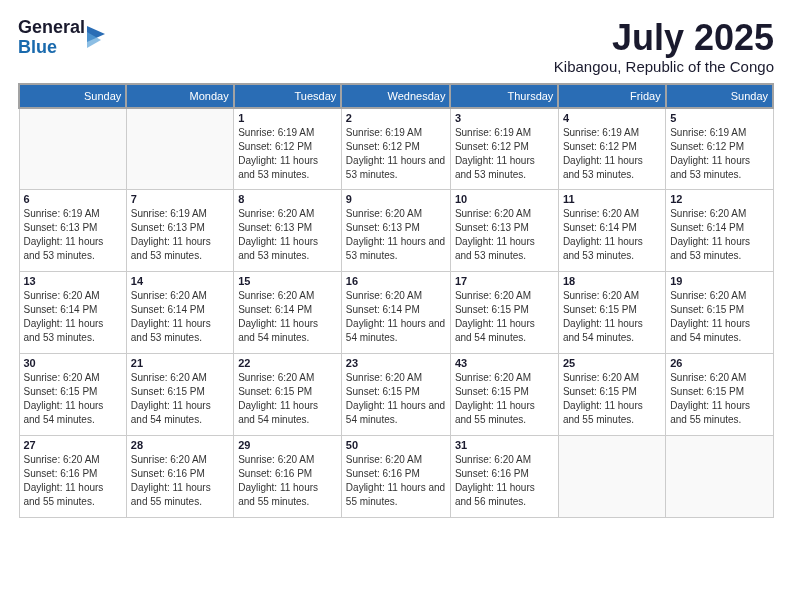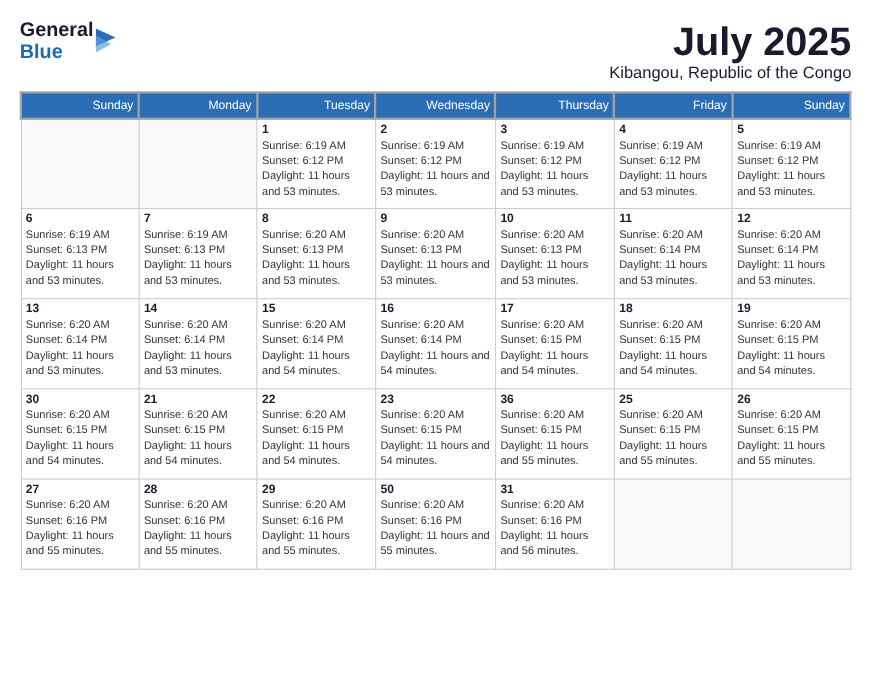--- a/index.html
+++ b/index.html
@@ -218,21 +218,21 @@
           </td>
           <td>
             <span class="day-number">22</span>
             <div class="day-detail">Sunrise: 6:20 AM<br>Sunset: 6:15 PM<br>Daylight: 11 hours and 54 minutes.</div>
           </td>
           <td>
             <span class="day-number">23</span>
             <div class="day-detail">Sunrise: 6:20 AM<br>Sunset: 6:15 PM<br>Daylight: 11 hours and 54 minutes.</div>
           </td>
           <td>
-            <span class="day-number">36</span>
+            <span class="day-number">43</span>
             <div class="day-detail">Sunrise: 6:20 AM<br>Sunset: 6:15 PM<br>Daylight: 11 hours and 55 minutes.</div>
           </td>
           <td>
             <span class="day-number">25</span>
             <div class="day-detail">Sunrise: 6:20 AM<br>Sunset: 6:15 PM<br>Daylight: 11 hours and 55 minutes.</div>
           </td>
           <td>
             <span class="day-number">26</span>
             <div class="day-detail">Sunrise: 6:20 AM<br>Sunset: 6:15 PM<br>Daylight: 11 hours and 55 minutes.</div>
           </td>

